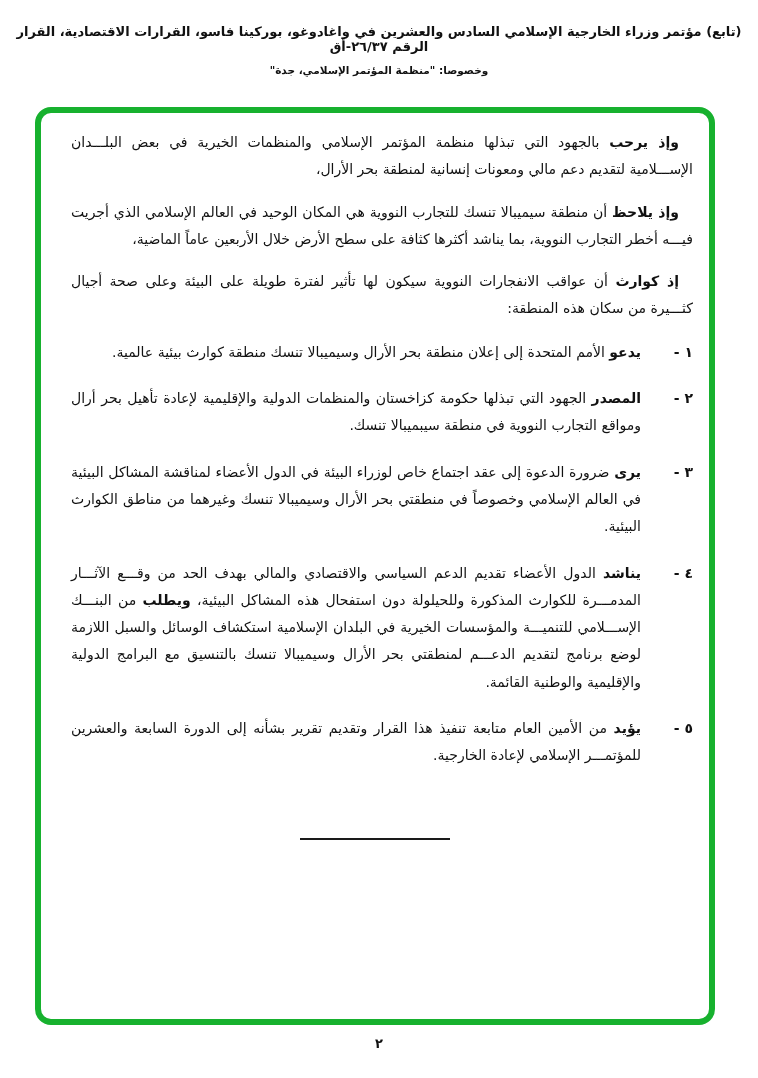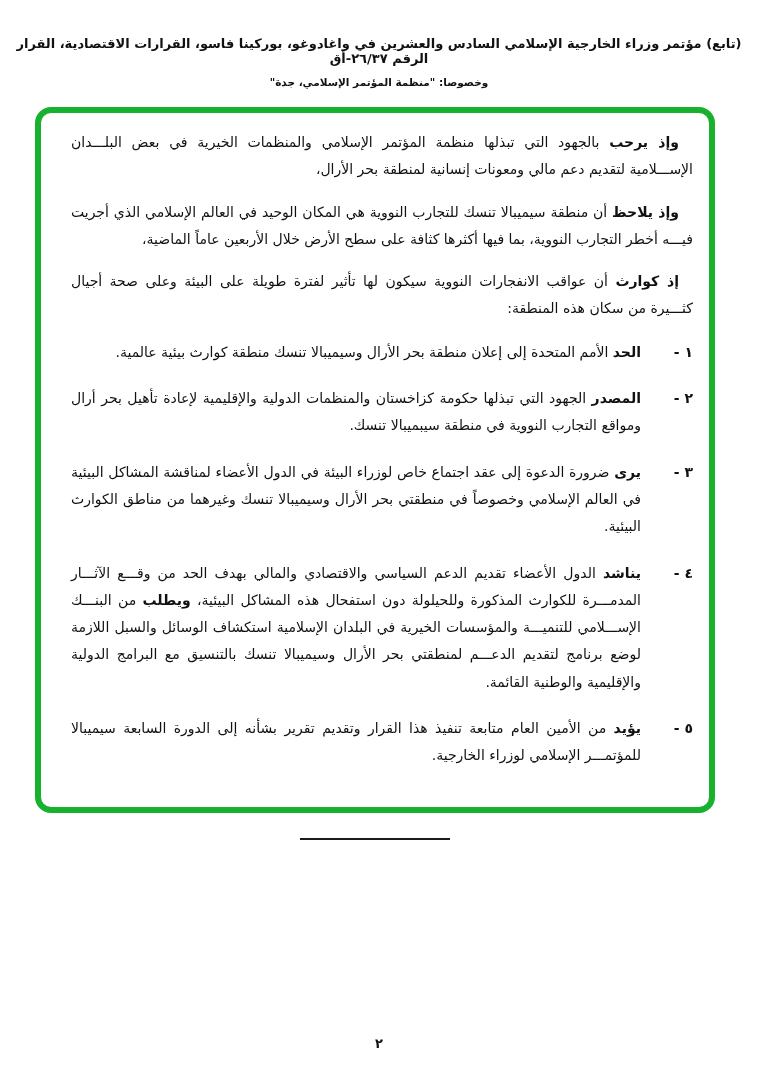--- a/index.html
+++ b/index.html
@@ -5,30 +5,30 @@
   html,body { margin:0; padding:0; background:#ffffff; }
   .page {
     position:relative;
     width:758px; height:1078px;
     background:#ffffff;
     color:#111111;
     font-family:"DejaVu Sans", sans-serif;
     overflow:hidden;
   }
   .header {
-    position:absolute; top:36px; left:0; right:0;
+    position:absolute; top:24px; left:0; right:0;
     text-align:center; direction:rtl;
   }
   .header-line1 { font-size:13px; font-weight:bold; letter-spacing:0; }
   .header-line2 { font-size:10.5px; font-weight:bold; margin-top:10px; }
 
   .greenbox {
     position:absolute;
     left:35px; top:107px;
-    width:680px; height:706px;
+    width:680px; height:918px;
     box-sizing:border-box;
     border:6px solid #17b12e;
     border-radius:16px;
     background:#ffffff;
   }
   .content {
     direction:rtl;
     text-align:justify;
     padding:16px 16px 0 30px;
     font-size:14px;
@@ -66,49 +66,49 @@
       <span>وخصوصا: </span><span>"منظمة المؤتمر الإسلامي، جدة"</span>
     </div>
   </div>
 
   <div class="greenbox">
     <div class="content">
 
       <p class="para"><span class="lead">وإذ يرحب</span><span> بالجهود التي تبذلها منظمة المؤتمر الإسلامي والمنظمات الخيرية في بعض البلـــدان الإســـلامية لتقديم دعم مالي ومعونات إنسانية لمنطقة بحر الأرال،</span></p>
 
 
-      <p class="para"><span class="lead">وإذ يلاحظ</span><span> أن منطقة سيميبالا تنسك للتجارب النووية هي المكان الوحيد في العالم الإسلامي الذي أجريت فيـــه أخطر التجارب النووية، بما فيها أكثرها كثافة على سطح الأرض خلال الأربعين عاماً الماضية،</span></p>
+      <p class="para"><span class="lead">وإذ يلاحظ</span><span> أن منطقة سيميبالا تنسك للتجارب النووية هي المكان الوحيد في العالم الإسلامي الذي أجريت فيـــه أخطر التجارب النووية، بما يناشد أكثرها كثافة على سطح الأرض خلال الأربعين عاماً الماضية،</span></p>
 
       <p class="para"><span class="lead">إذ كوارث</span><span> أن عواقب الانفجارات النووية سيكون لها تأثير لفترة طويلة على البيئة وعلى صحة أجيال كثـــيرة من سكان هذه المنطقة:</span></p>
 
       <div class="items">
 
         <div class="item">
           <span class="marker">١ -</span>
-          <span class="itext"><span class="lead">الحد</span><span> الأمم المتحدة إلى إعلان منطقة بحر الأرال وسيميبالا تنسك منطقة كوارث بيئية عالمية.</span></span>
+          <span class="itext"><span class="lead">يدعو</span><span> الأمم المتحدة إلى إعلان منطقة بحر الأرال وسيميبالا تنسك منطقة كوارث بيئية عالمية.</span></span>
         </div>
 
         <div class="item">
           <span class="marker">٢ -</span>
           <span class="itext"><span class="lead">المصدر</span><span> الجهود التي تبذلها حكومة كزاخستان والمنظمات الدولية والإقليمية لإعادة تأهيل بحر أرال ومواقع التجارب النووية في منطقة سيبميبالا تنسك.</span></span>
         </div>
 
         <div class="item">
           <span class="marker">٣ -</span>
           <span class="itext"><span class="lead">يرى</span><span> ضرورة الدعوة إلى عقد اجتماع خاص لوزراء البيئة في الدول الأعضاء لمناقشة المشاكل البيئية في العالم الإسلامي وخصوصاً في منطقتي بحر الأرال وسيميبالا تنسك وغيرهما من مناطق الكوارث البيئية.</span></span>
         </div>
 
         <div class="item">
           <span class="marker">٤ -</span>
           <span class="itext"><span class="lead">يناشد</span><span> الدول الأعضاء تقديم الدعم السياسي والاقتصادي والمالي بهدف الحد من وقـــع الآثـــار المدمـــرة للكوارث المذكورة وللحيلولة دون استفحال هذه المشاكل البيئية، </span><span class="lead">ويطلب</span><span> من البنـــك الإســـلامي للتنميـــة والمؤسسات الخيرية في البلدان الإسلامية استكشاف الوسائل والسبل اللازمة لوضع برنامج لتقديم الدعـــم لمنطقتي بحر الأرال وسيميبالا تنسك بالتنسيق مع البرامج الدولية والإقليمية والوطنية القائمة.</span></span>
         </div>
 
         <div class="item">
           <span class="marker">٥ -</span>
-          <span class="itext"><span class="lead">يؤيد</span><span> من الأمين العام متابعة تنفيذ هذا القرار وتقديم تقرير بشأنه إلى الدورة السابعة سيميبالا للمؤتمـــر الإسلامي لوزراء الخارجية.</span></span>
+          <span class="itext"><span class="lead">يؤيد</span><span> من الأمين العام متابعة تنفيذ هذا القرار وتقديم تقرير بشأنه إلى الدورة السابعة والعشرين للمؤتمـــر الإسلامي لإعادة الخارجية.</span></span>
         </div>
 
       </div>
     </div>
 
     <div class="divider"></div>
   </div>
 
   <div class="pagenum">٢</div>
 

